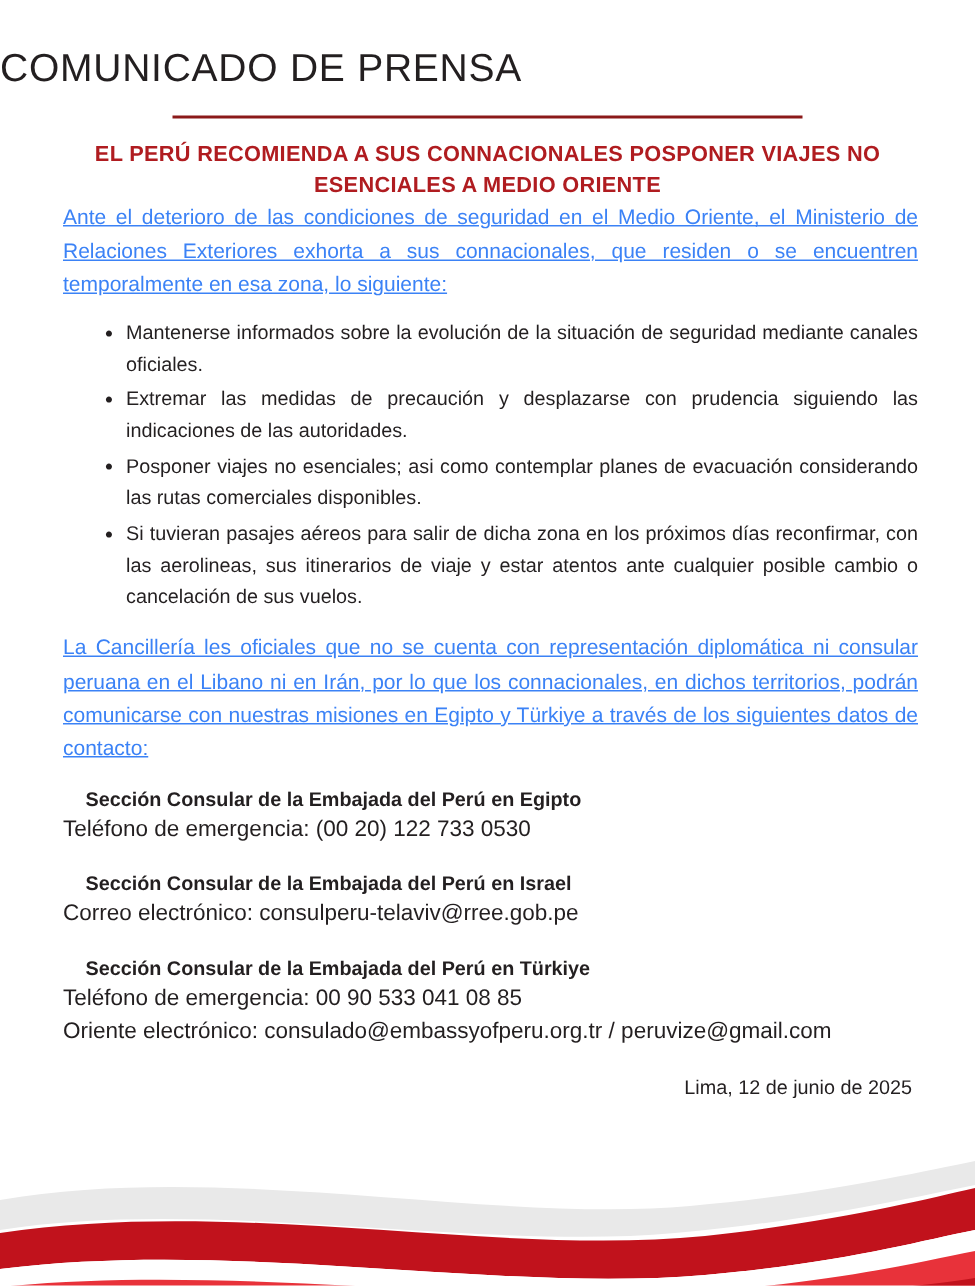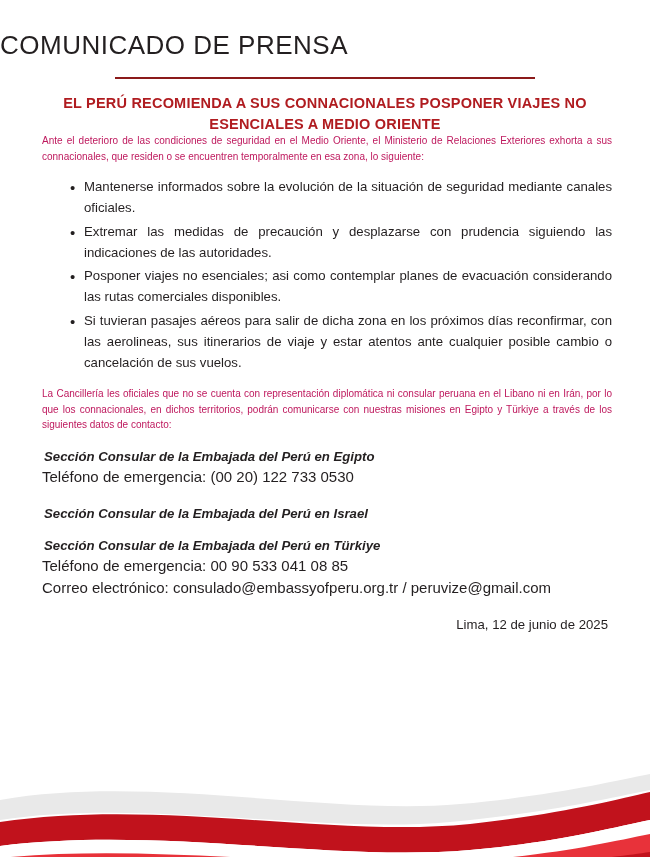--- a/index.html
+++ b/index.html
@@ -46,25 +46,26 @@
     width: 560px;
     letter-spacing: 0.2px;
   }
   .content {
     position: absolute;
     left: 42px;
     right: 38px;
     top: 116px;
   }
   p.body-text {
-    font-size: 10px;
+    font-size: 14px;
     line-height: 1.58;
     text-align: justify;
     margin: 0 0 12px 0;
-    color: #be185d;
+    color: #3b82f6;
+    text-decoration: underline;
   }
   ul.recommend-list {
     margin: 4px 0 12px 0;
     padding-left: 28px;
     list-style: none;
   }
   ul.recommend-list li {
     font-size: 13.2px;
     line-height: 1.58;
     text-align: justify;
@@ -83,23 +84,22 @@
   }
   .contacts {
     margin-top: 16px;
   }
   .contact-block {
     margin-bottom: 17px;
   }
   .contact-title {
     font-size: 13.2px;
     font-weight: 700;
-    margin: 0 0 2px 2px;
+    margin: 0 0 2px 15px;
     color: #231f20;
-    font-style: italic;
   }
   .contact-line {
     font-size: 15px;
     line-height: 1.5;
     margin: 0;
     color: #231f20;
   }
   .date-line {
     text-align: right;
     font-size: 13.2px;
@@ -144,26 +144,27 @@
 
     <div class="contacts">
 
       <div class="contact-block">
         <p class="contact-title">Sección Consular de la Embajada del Perú en Egipto</p>
         <p class="contact-line">Teléfono de emergencia: (00 20) 122 733 0530</p>
       </div>
 
       <div class="contact-block">
         <p class="contact-title">Sección Consular de la Embajada del Perú en Israel</p>
+        <p class="contact-line">Correo electrónico: consulperu-telaviv@rree.gob.pe</p>
       </div>
 
       <div class="contact-block">
         <p class="contact-title">Sección Consular de la Embajada del Perú en Türkiye</p>
         <p class="contact-line">Teléfono de emergencia: 00 90 533 041 08 85</p>
-        <p class="contact-line">Correo electrónico: consulado@embassyofperu.org.tr / peruvize@gmail.com</p>
+        <p class="contact-line">Oriente electrónico: consulado@embassyofperu.org.tr / peruvize@gmail.com</p>
       </div>
 
     </div>
 
     <p class="date-line">Lima, 12 de junio de 2025</p>
 
   </div>
 
   <div class="footer-art">
     <svg width="650" height="110" viewBox="0 0 650 110" xmlns="http://www.w3.org/2000/svg" aria-hidden="true">

